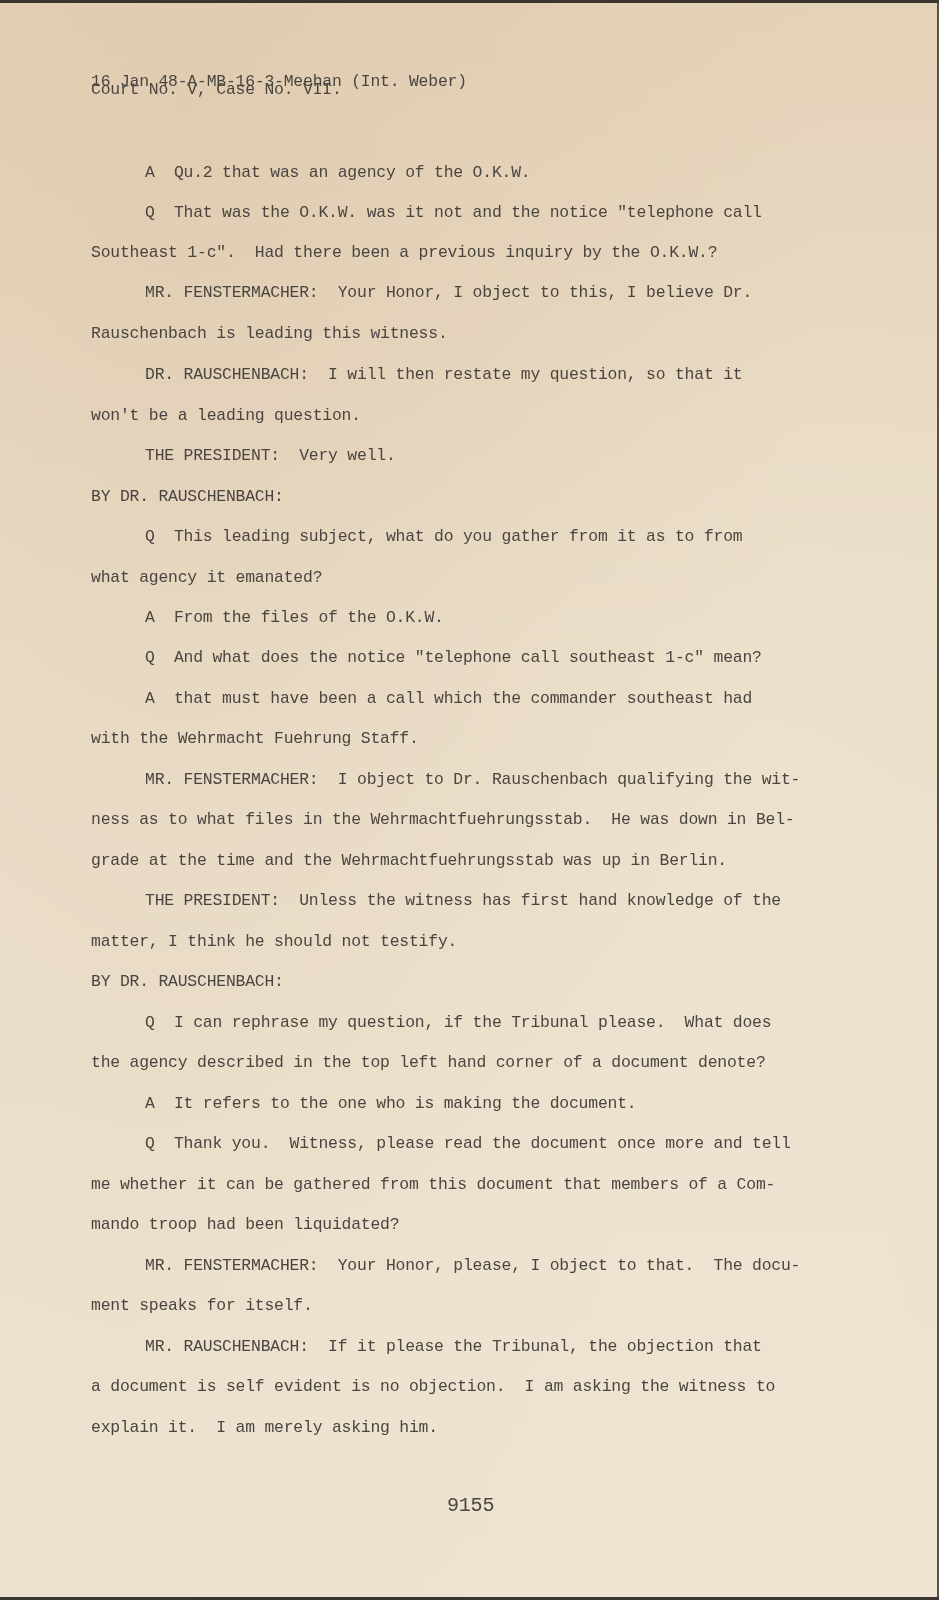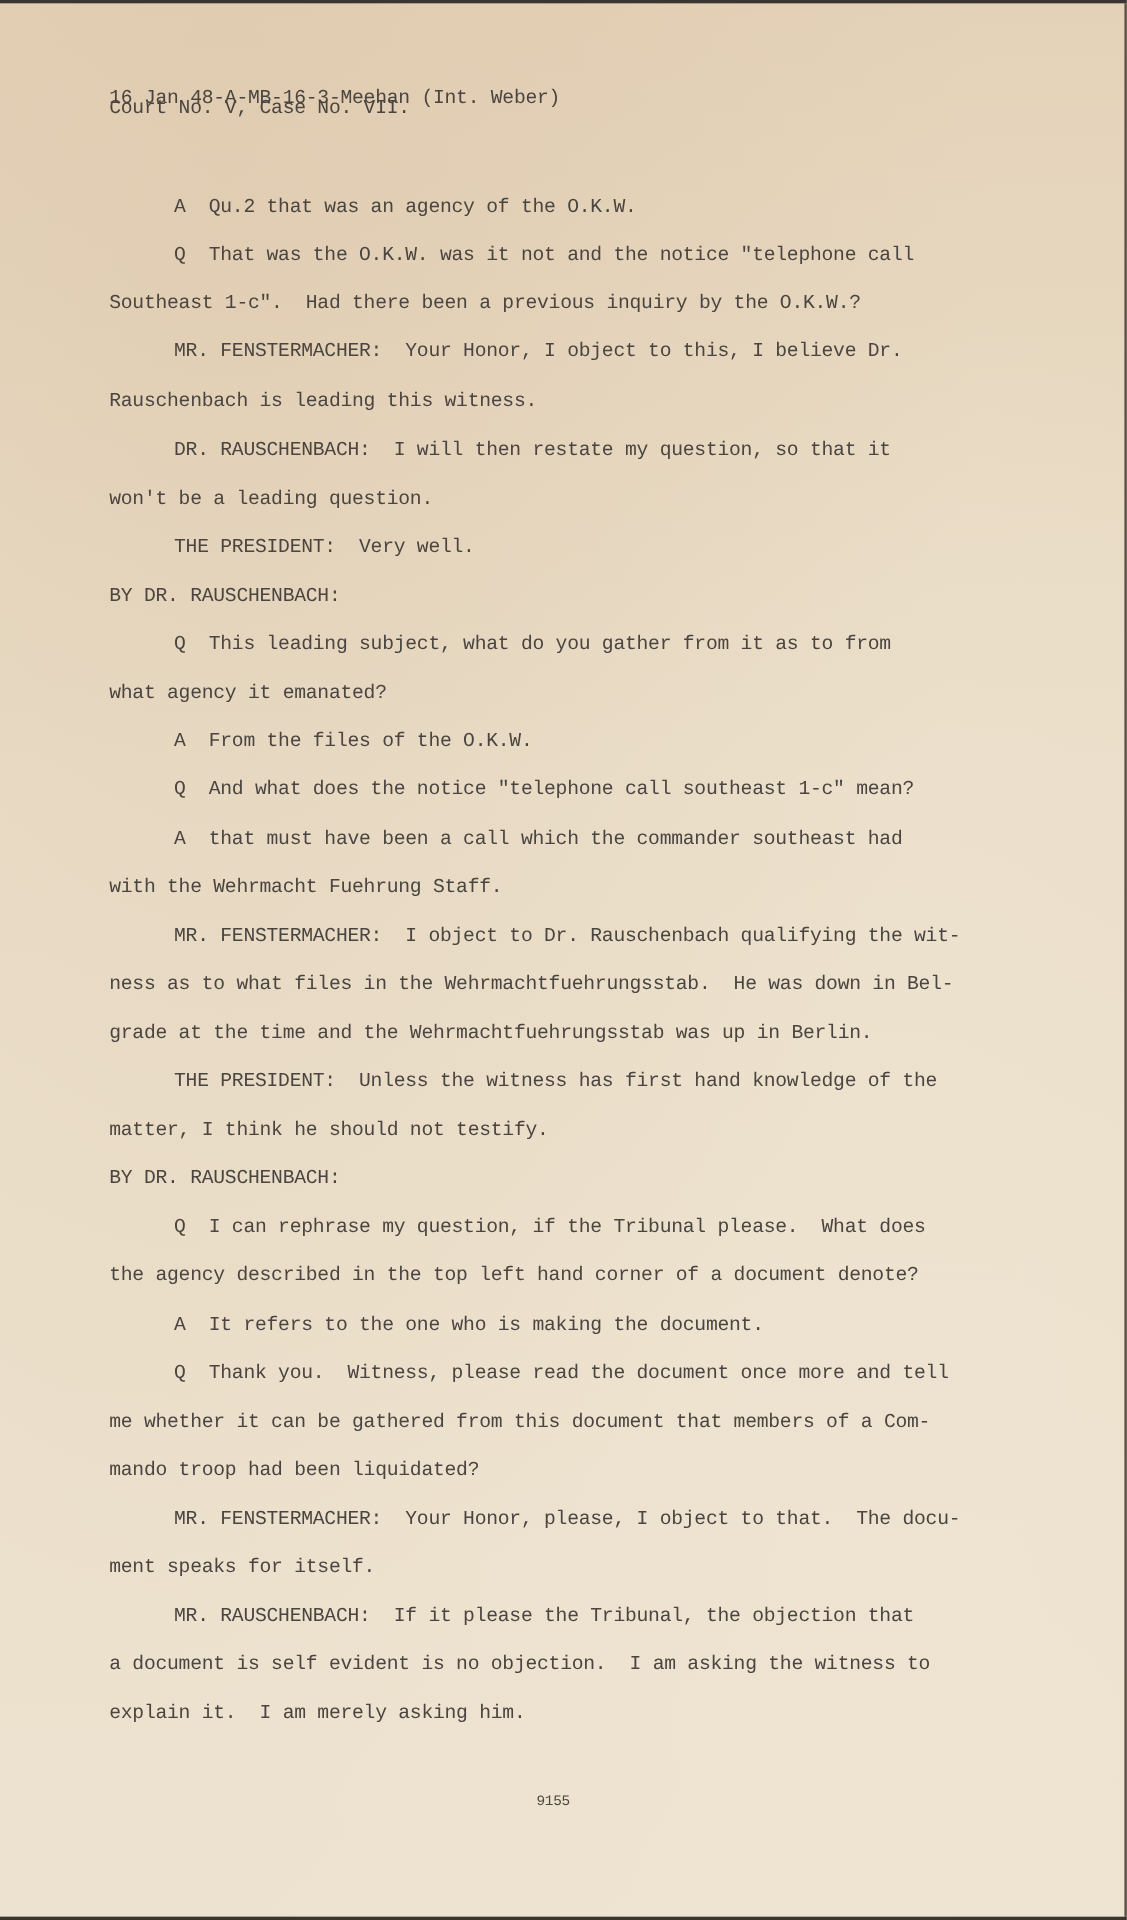--- a/index.html
+++ b/index.html
@@ -22,21 +22,21 @@
     font-family: "Liberation Mono", "DejaVu Sans Mono", monospace;
     color: #4a4540;
     font-size: 16.4px;
     letter-spacing: -0.2px;
     white-space: pre;
     position: absolute;
     left: 0; top: 0;
   }
   .line { position: absolute; left: 0; white-space: pre; text-align: center; }
   .header-line { position: absolute; left: 91px; white-space: pre; font-size: 16.4px; }
-  .page-number { position: absolute; left: 447px; top: 1491px; font-size: 12px; text-align: right; }
+  .page-number { position: absolute; left: 447px; top: 1491px; font-size: 20px; text-align: right; }
 </style>
 </head>
 <body>
 
 <div class="page">
   <div class="text">
     <div class="header-line" style="top:69px;">16 Jan 48-A-MB-16-3-Meehan (Int. Weber)</div>
     <div class="header-line" style="top:77px;">Court No. V, Case No. VII.</div>
 
     <div id="lines-container"><div class="line" style="top: 160px; left: 145px;">A  Qu.2 that was an agency of the O.K.W.</div><div class="line" style="top: 200px; left: 145px;">Q  That was the O.K.W. was it not and the notice "telephone call</div><div class="line" style="top: 240px; left: 91px;">Southeast 1-c".  Had there been a previous inquiry by the O.K.W.?</div><div class="line" style="top: 280px; left: 145px;">MR. FENSTERMACHER:  Your Honor, I object to this, I believe Dr.</div><div class="line" style="top: 321px; left: 91px;">Rauschenbach is leading this witness.</div><div class="line" style="top: 362px; left: 145px;">DR. RAUSCHENBACH:  I will then restate my question, so that it</div><div class="line" style="top: 403px; left: 91px;">won't be a leading question.</div><div class="line" style="top: 443px; left: 145px;">THE PRESIDENT:  Very well.</div><div class="line" style="top: 484px; left: 91px;">BY DR. RAUSCHENBACH:</div><div class="line" style="top: 524px; left: 145px;">Q  This leading subject, what do you gather from it as to from</div><div class="line" style="top: 565px; left: 91px;">what agency it emanated?</div><div class="line" style="top: 605px; left: 145px;">A  From the files of the O.K.W.</div><div class="line" style="top: 645px; left: 145px;">Q  And what does the notice "telephone call southeast 1-c" mean?</div><div class="line" style="top: 686px; left: 145px;">A  that must have been a call which the commander southeast had</div><div class="line" style="top: 726px; left: 91px;">with the Wehrmacht Fuehrung Staff.</div><div class="line" style="top: 767px; left: 145px;">MR. FENSTERMACHER:  I object to Dr. Rauschenbach qualifying the wit-</div><div class="line" style="top: 807px; left: 91px;">ness as to what files in the Wehrmachtfuehrungsstab.  He was down in Bel-</div><div class="line" style="top: 848px; left: 91px;">grade at the time and the Wehrmachtfuehrungsstab was up in Berlin.</div><div class="line" style="top: 888px; left: 145px;">THE PRESIDENT:  Unless the witness has first hand knowledge of the</div><div class="line" style="top: 929px; left: 91px;">matter, I think he should not testify.</div><div class="line" style="top: 969px; left: 91px;">BY DR. RAUSCHENBACH:</div><div class="line" style="top: 1010px; left: 145px;">Q  I can rephrase my question, if the Tribunal please.  What does</div><div class="line" style="top: 1050px; left: 91px;">the agency described in the top left hand corner of a document denote?</div><div class="line" style="top: 1091px; left: 145px;">A  It refers to the one who is making the document.</div><div class="line" style="top: 1131px; left: 145px;">Q  Thank you.  Witness, please read the document once more and tell</div><div class="line" style="top: 1172px; left: 91px;">me whether it can be gathered from this document that members of a Com-</div><div class="line" style="top: 1212px; left: 91px;">mando troop had been liquidated?</div><div class="line" style="top: 1253px; left: 145px;">MR. FENSTERMACHER:  Your Honor, please, I object to that.  The docu-</div><div class="line" style="top: 1293px; left: 91px;">ment speaks for itself.</div><div class="line" style="top: 1334px; left: 145px;">MR. RAUSCHENBACH:  If it please the Tribunal, the objection that</div><div class="line" style="top: 1374px; left: 91px;">a document is self evident is no objection.  I am asking the witness to</div><div class="line" style="top: 1415px; left: 91px;">explain it.  I am merely asking him.</div></div>

